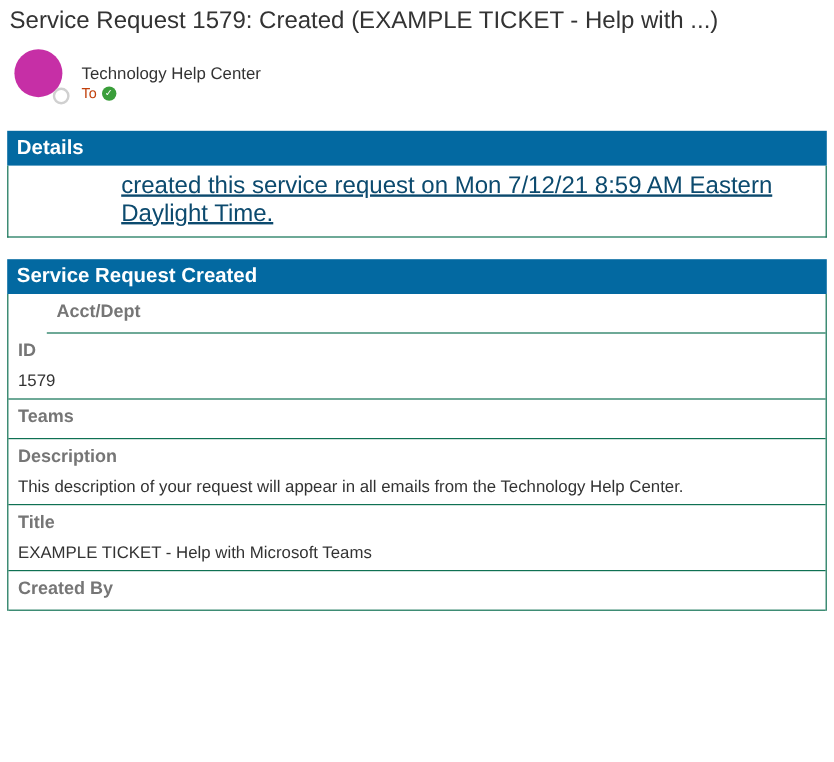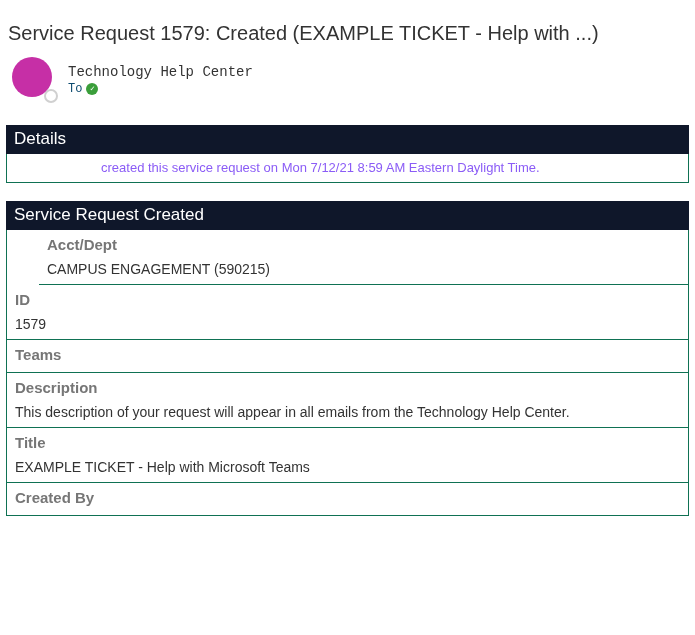--- a/index.html
+++ b/index.html
@@ -15,27 +15,25 @@
       overflow: hidden;
       color: #333333;
     }
     .container {
       padding: 4px 6px 0 6px;
     }
     .subject-line {
       font-size: 20px;
       color: #333333;
       padding: 2px 0 8px 2px;
-      margin-top: 16px;
     }
     .sender-row {
       display: flex;
-      align-items: center;
+      align-items: flex-end;
       padding: 4px 0 10px 6px;
-      font-family: Liberation Mono, monospace;
     }
     .avatar-wrap {
       position: relative;
       width: 44px;
       height: 44px;
       flex-shrink: 0;
     }
     .avatar {
       width: 40px;
       height: 40px;
@@ -60,52 +58,53 @@
       font-size: 14px;
       color: #333333;
     }
     .to-row {
       display: flex;
       align-items: center;
       margin-top: 2px;
     }
     .to-label {
       font-size: 12px;
-      color: #0c4a6e;
+      color: #c2410c;
       margin-right: 4px;
     }
     .verified-icon {
       width: 12px;
       height: 12px;
       border-radius: 50%;
       background: #3a9e3a;
       display: inline-flex;
       align-items: center;
       justify-content: center;
       color: #ffffff;
       font-size: 8px;
       line-height: 1;
     }
     .panel {
       margin-top: 14px;
     }
     .section-header {
-      background: #0f172a;
+      background: #0369a1;
       color: #ffffff;
-      font-weight: normal;
+      font-weight: bold;
       font-size: 17px;
       padding: 4px 8px 5px 8px;
     }
     .details-body {
       border: 1px solid #0f7153;
       border-top: none;
       padding: 6px 8px 7px 8px;
-      font-size: 13px;
-      color: #8b5cf6;
+      font-size: 20px;
+      color: #0c4a6e;
       text-align: left;
+      text-decoration: underline;
     }
     .details-body-inner {
       padding-left: 86px;
     }
     .field-block {
       border-bottom: 1px solid #0f7153;
       padding: 4px 8px 5px 8px;
     }
     .first-field {
       border-top: none;
@@ -159,21 +158,20 @@
       <div class="details-body-inner">created this service request on Mon 7/12/21 8:59 AM Eastern Daylight Time.</div>
     </div>
   </div>
 
   <div class="sr-panel">
     <div class="section-header">Service Request Created</div>
     <div class="sr-body">
 
       <div class="field-block first-field">
         <div class="field-label">Acct/Dept</div>
-        <div class="field-value">CAMPUS ENGAGEMENT (590215)</div>
       </div>
 
       <div class="field-block">
         <div class="field-label">ID</div>
         <div class="field-value">1579</div>
       </div>
 
       <div class="field-block">
         <div class="field-label">Teams</div>
       </div>

